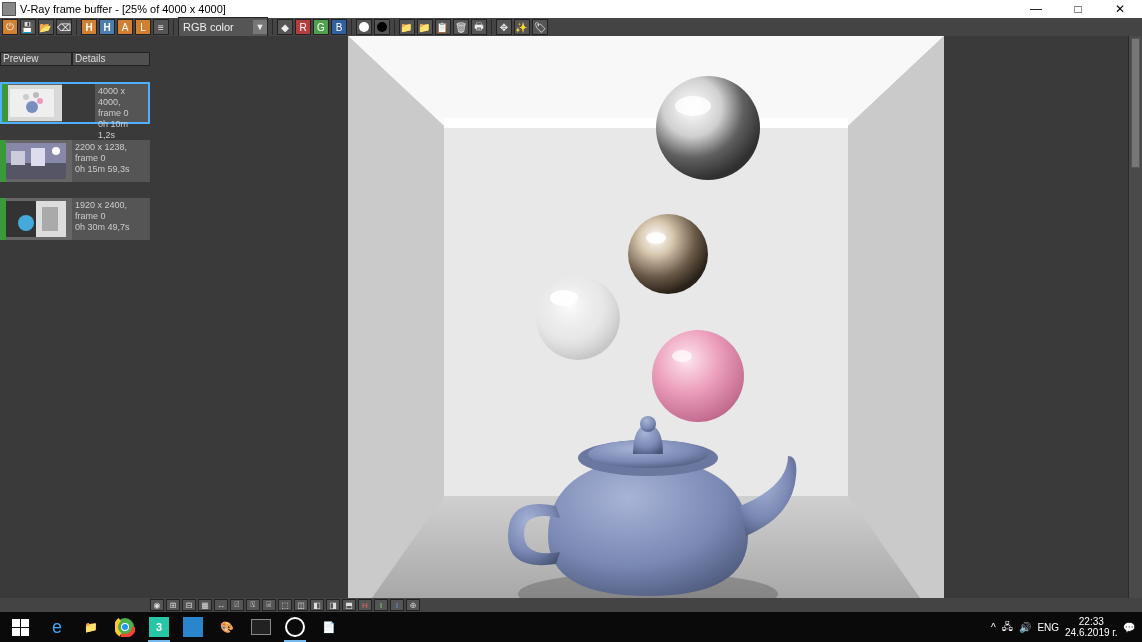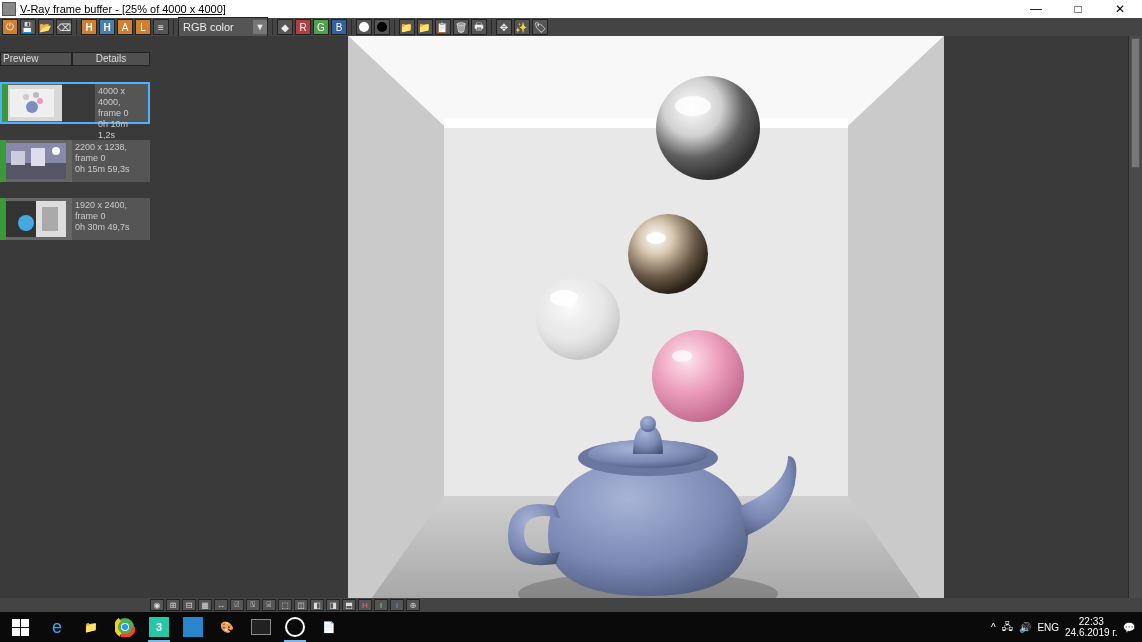--- a/index.html
+++ b/index.html
@@ -1,20 +1,20 @@
 <!DOCTYPE html>
 <html><head>
 <meta charset="utf-8">
 <style>
   * { box-sizing: border-box; margin: 0; padding: 0; }
   html, body { width: 1142px; height: 642px; overflow: hidden; font-family: "Segoe UI", Tahoma, sans-serif; font-size: 11px; background:#3a3a3a; color:#ccc; }
   
   .titlebar { height: 18px; background:#fff; color:#000; display:flex; align-items:center; padding:0 2px; font-size:11px; }
   .titlebar .app-icon { width:14px;height:14px;background:#888;border:1px solid #555;margin-right:4px;}
-  .titlebar .title{flex:1;text-decoration:underline;}
+  .titlebar .title{flex:1;}
   .winbtns{display:flex;gap:2px;}
   .winbtn{width:40px;height:16px;display:flex;align-items:center;justify-content:center;font-size:12px;color:#000;}
   
   .toolbar{height:18px;background:#444;display:flex;align-items:center;padding:0 2px;gap:2px;}
   .tbtn{width:16px;height:16px;border:1px solid #222;display:flex;align-items:center;justify-content:center;font-size:10px;background:#555;color:#eee;}
   .tbtn.orange{background:#d08030;}
   .tbtn.blue{background:#4a7fb0;}
   .tbtn.red{background:#b04040;color:#fff;}
   .tbtn.green{background:#50a050;color:#fff;}
   .tbtn.dblue{background:#3060a0;color:#fff;}
@@ -24,21 +24,21 @@
   .tbtn.dot-black::before{content:"";width:10px;height:10px;border-radius:50%;background:#000;display:block;}
   .tsep{width:1px;height:16px;background:#2a2a2a;margin:0 2px;}
   .channel-select{height:21px;width:90px;background:#555;color:#eee;border:1px solid #222;font-size:11px;padding-left:4px;display:flex;align-items:center;justify-content:space-between;}
   .channel-select .arrow{width:14px;height:14px;background:#777;display:flex;align-items:center;justify-content:center;font-size:9px;}
   
   .workspace{position:absolute;top:36px;left:0;right:0;bottom:30px;background:#3a3a3a;}
   .history{position:absolute;top:0;left:0;width:150px;}
   .hist-head, .hist-row{display:flex;margin-top:16px;}
   .hist-head div{background:#505050;border:1px solid #222;height:14px;font-size:10px;padding:0 2px;color:#ddd;}
   .col-prev{width:72px;}
-  .col-det{width:78px;text-align:center;}
+  .col-det{width:78px;}
   .hist-row{height:42px;}
   .hist-row.sel{border:2px solid #4fb0ff;gap:33px;}
   .hist-row .thumb{width:72px;background:#666;display:flex;align-items:center;justify-content:center;position:relative;}
   .hist-row .thumb::after{content:"";position:absolute;left:0;top:0;width:6px;height:100%;background:#3a9a3a;}
   .hist-row .det{width:78px;background:#555;font-size:9px;color:#ccc;padding:2px 3px;line-height:11px;}
   .thumb svg{width:60px;height:36px;}
   
   .viewport{position:absolute;top:0;left:348px;width:596px;height:596px;background:#000;}
   .scrollbar-v{position:absolute;top:0;right:0;width:14px;height:596px;background:#4a4a4a;border-left:1px solid #2a2a2a;}
   .scrollbar-v .thumb{margin:2px;height:130px;background:#777;border:1px solid #555;}

